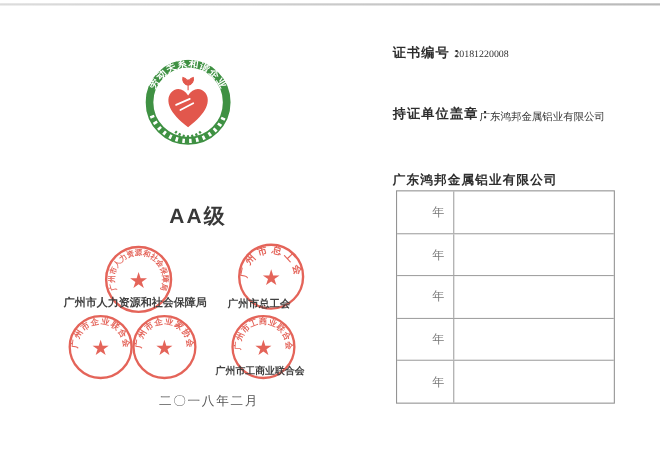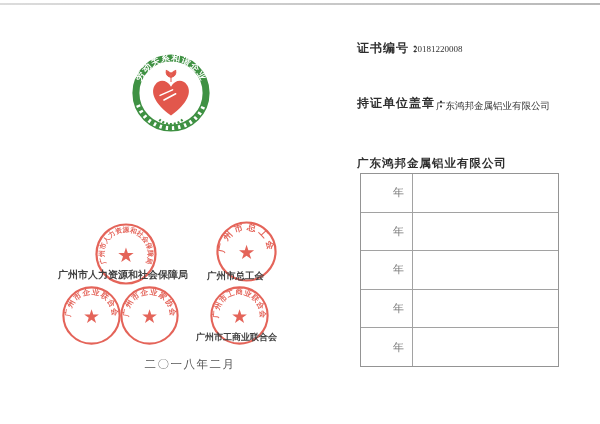--- a/index.html
+++ b/index.html
@@ -61,20 +61,21 @@
       <text font-size="11.5" font-weight="bold" fill="#ffffff" letter-spacing="1">
         <textPath href="#logo-arc" startOffset="50%" text-anchor="middle">劳动关系和谐企业</textPath>
       </text>
       <path d="M 35,84 A 22,22 0 0 0 65,84" fill="none" stroke="#3f9143" stroke-width="3" stroke-dasharray="2.5 2.5"></path>
       <path d="M 50,79 C 28,63 23,48 30,39 C 35,32 45,33 50,42 C 55,33 65,32 70,39 C 77,48 72,63 50,79 Z" fill="#e2574c"></path>
       <path d="M 36,53 L 52,46 M 41,59 L 56,51" stroke="#ffffff" stroke-width="2" fill="none" stroke-linecap="round"></path>
       <path d="M 50,36 C 50,30 50,26 50,23 M 50,30 C 45,29 43,25 44,21 C 48,22 50,26 50,30 Z M 50,30 C 55,29 57,25 56,21 C 52,22 50,26 50,30 Z" fill="#e2574c" stroke="#e2574c" stroke-width="1.3"></path>
     </svg>
   </div>
 
+  <div class="cert-grade">AA级</div>
 
   <div class="seal seal-a">
     <svg viewBox="0 0 64 64">
       <circle cx="32" cy="32" r="29.5" fill="none" stroke="#e2574c" stroke-width="2.2"></circle>
       <path id="sa0" d="M 14.0,44.6 A 22,22 0 1 1 50.0,44.6" fill="none"></path>
       <text font-size="6.8" font-weight="bold" fill="#e2574c">
         <textPath href="#sa0" startOffset="50%" text-anchor="middle">广州市人力资源和社会保障局</textPath>
       </text>
       <text x="32" y="40" text-anchor="middle" font-size="20" fill="#e2574c">★</text>
     </svg>

